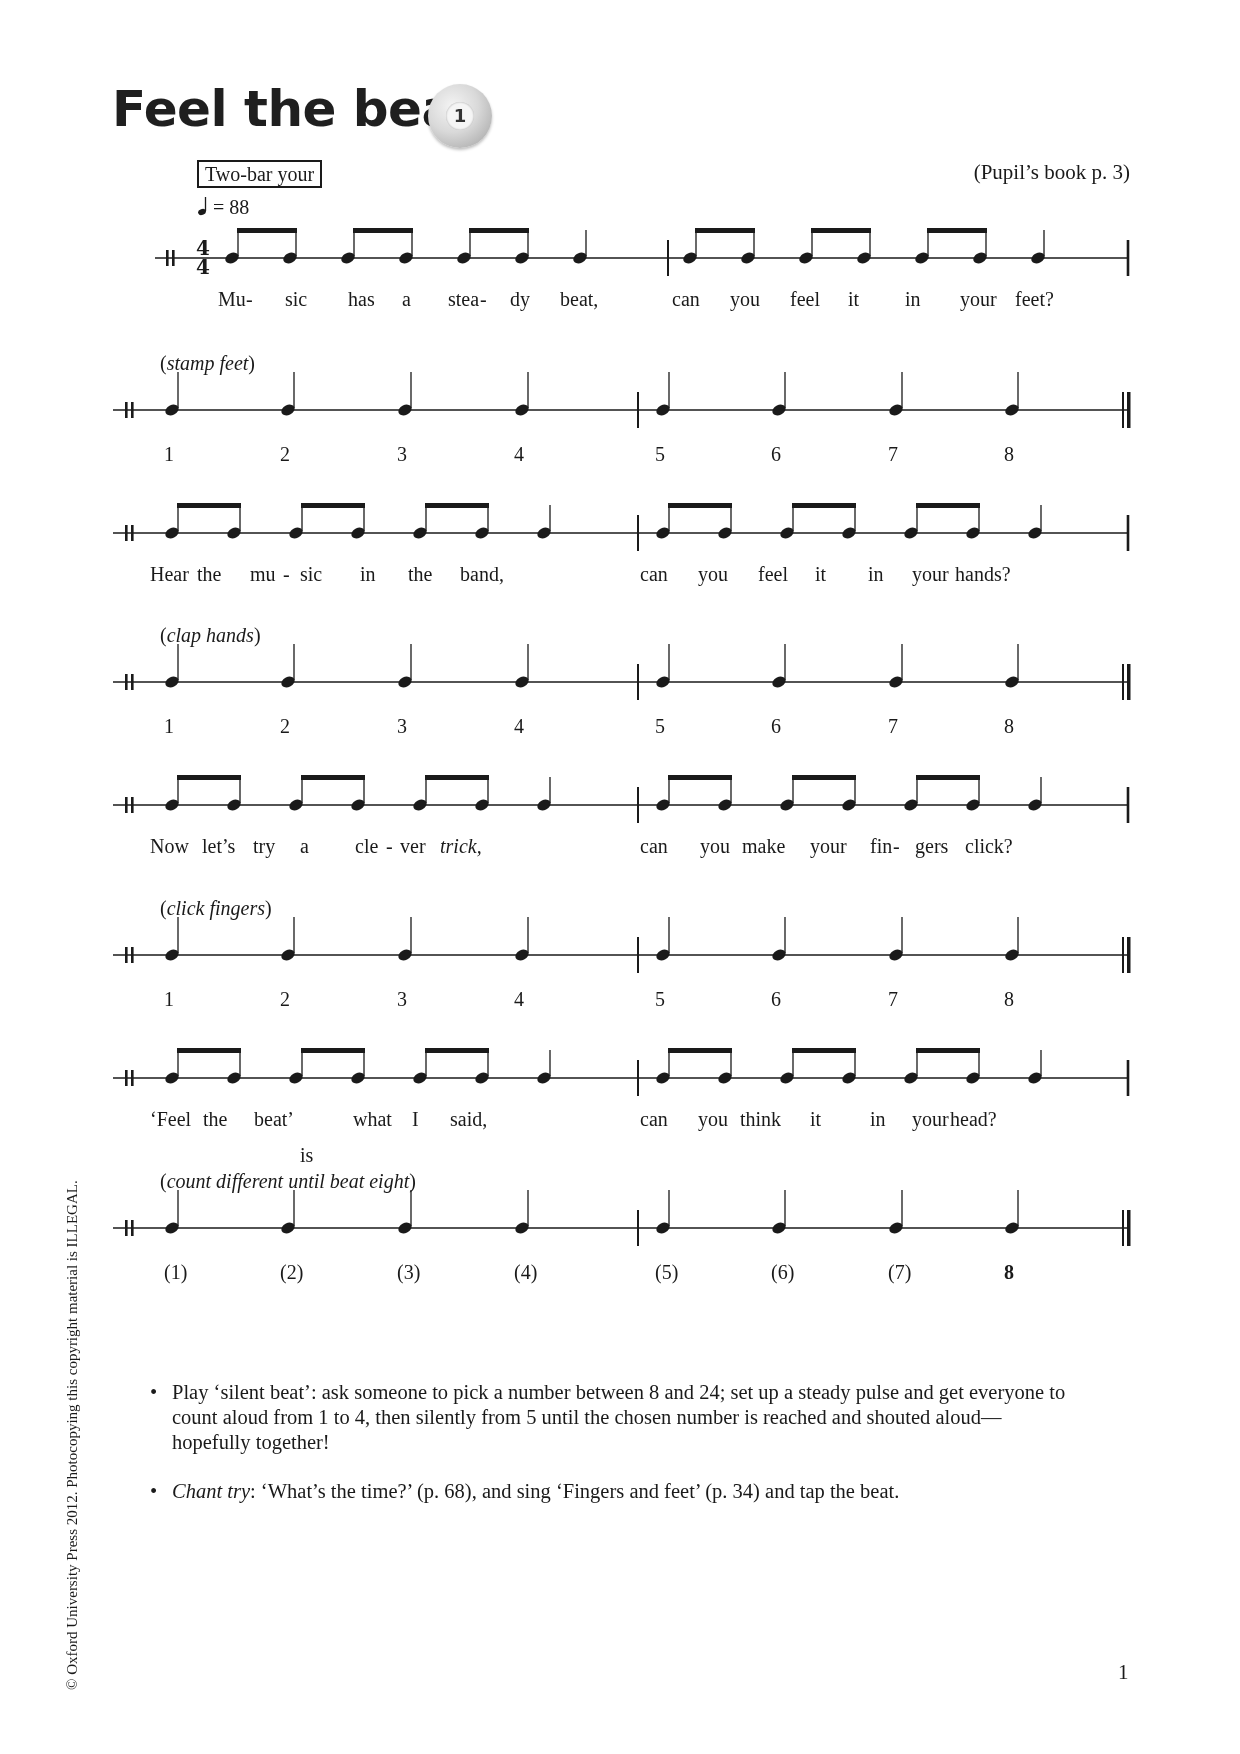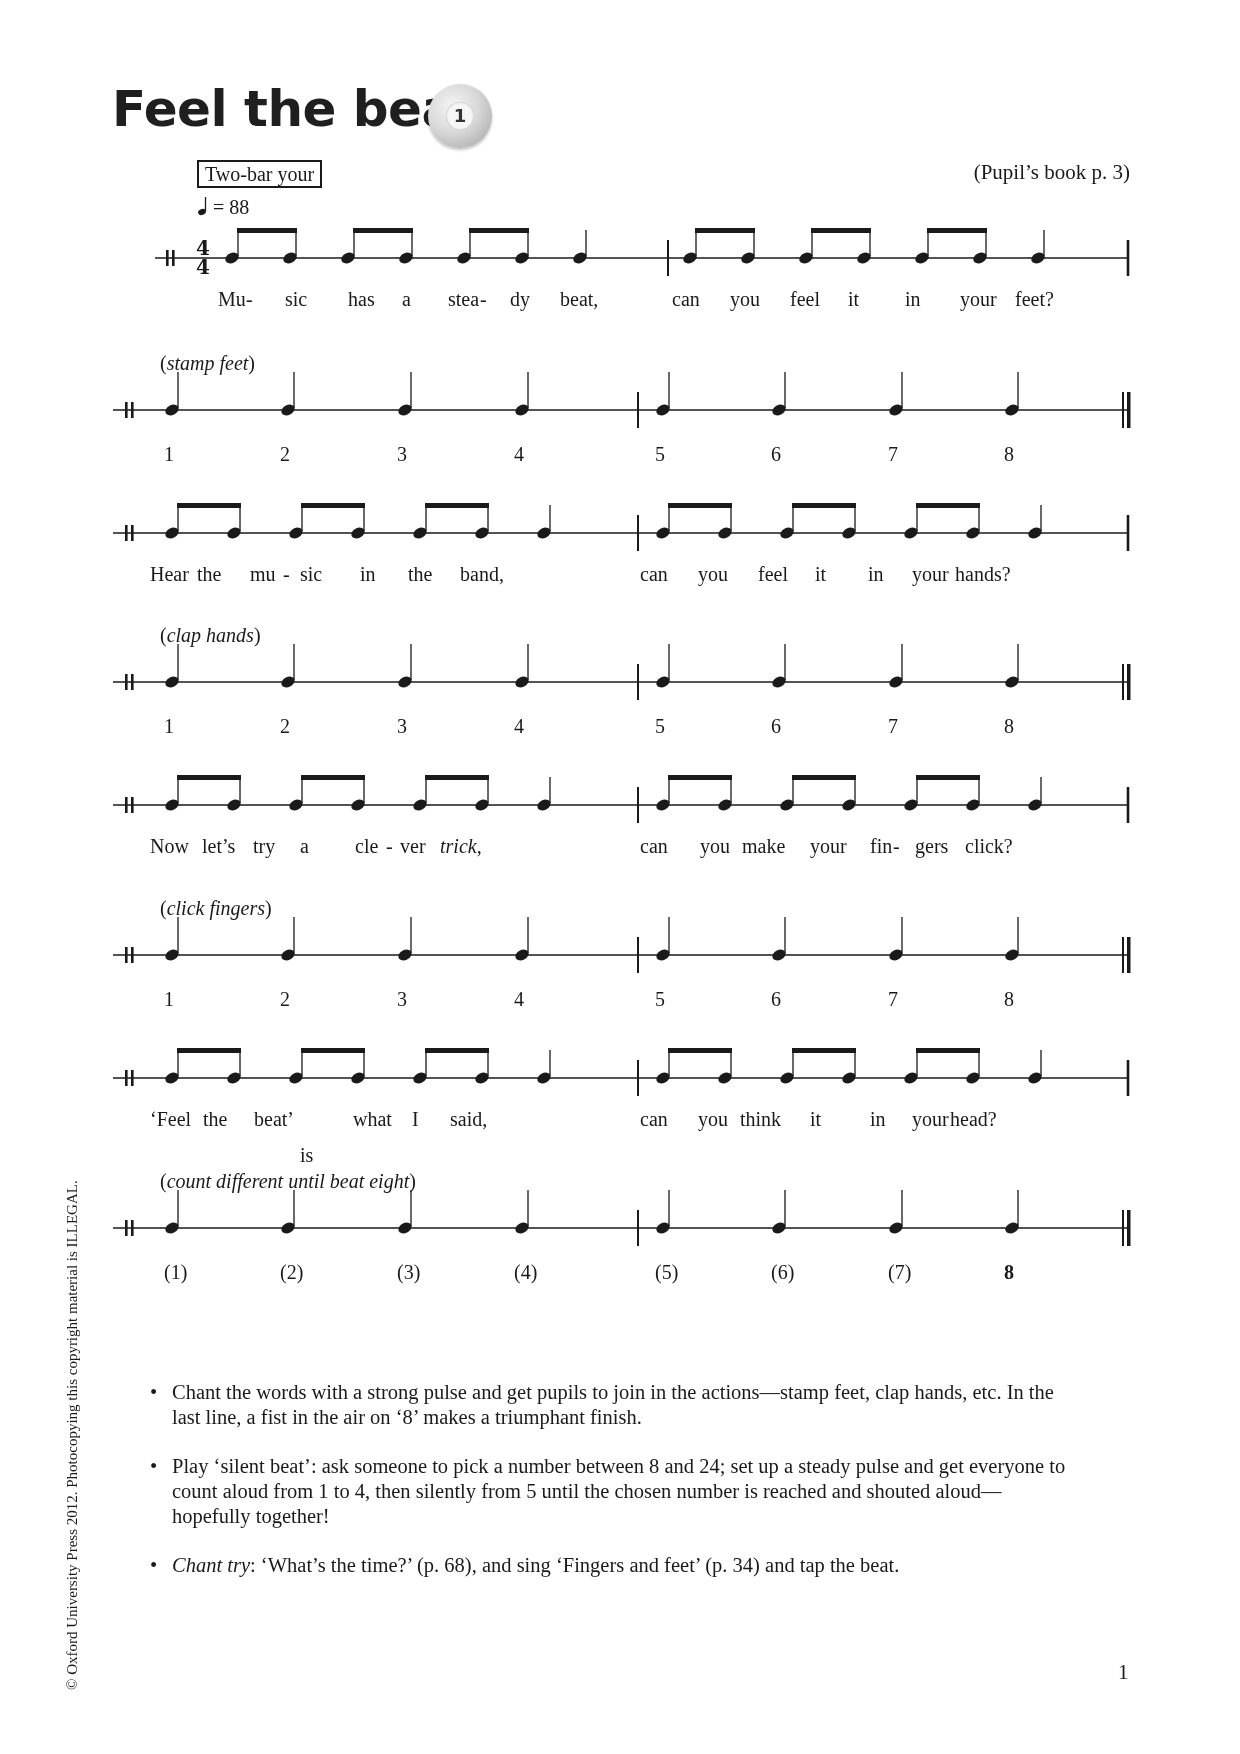--- a/index.html
+++ b/index.html
@@ -396,20 +396,19 @@
     <div class="count" style="left: 514px; top: 1261px;">(4)</div>
     <div class="count" style="left: 655px; top: 1261px;">(5)</div>
     <div class="count" style="left: 771px; top: 1261px;">(6)</div>
     <div class="count" style="left: 888px; top: 1261px;">(7)</div>
     <div class="count bold" style="left: 1004px; top: 1261px;">8</div>
     <div class="instr" style="left: 160px; top: 1170px;"><span class="paren">(</span><span>count different until beat eight</span><span class="paren">)</span></div>
   </div>
 
 <div class="notes">
   <ul>
-    <li>Chant the words with a strong pulse and get pupils to join in the actions—stamp feet, clap hands, etc. In the last line, a fist in the air on ‘8’ makes a triumphant finish.</li>
     <li>Play ‘silent beat’: ask someone to pick a number between 8 and 24; set up a steady pulse and get everyone to count aloud from 1 to 4, then silently from 5 until the chosen number is reached and shouted aloud—hopefully together!</li>
     <li><em>Chant try</em><span>: ‘What’s the time?’ (p. 68), and sing ‘Fingers and feet’ (p. 34) and tap the beat.</span></li>
   </ul>
 </div>
 
 <div class="copyright">© Oxford University Press 2012. Photocopying this copyright material is ILLEGAL.</div>
 <div class="page-num">1</div>
 
 </body></html>

